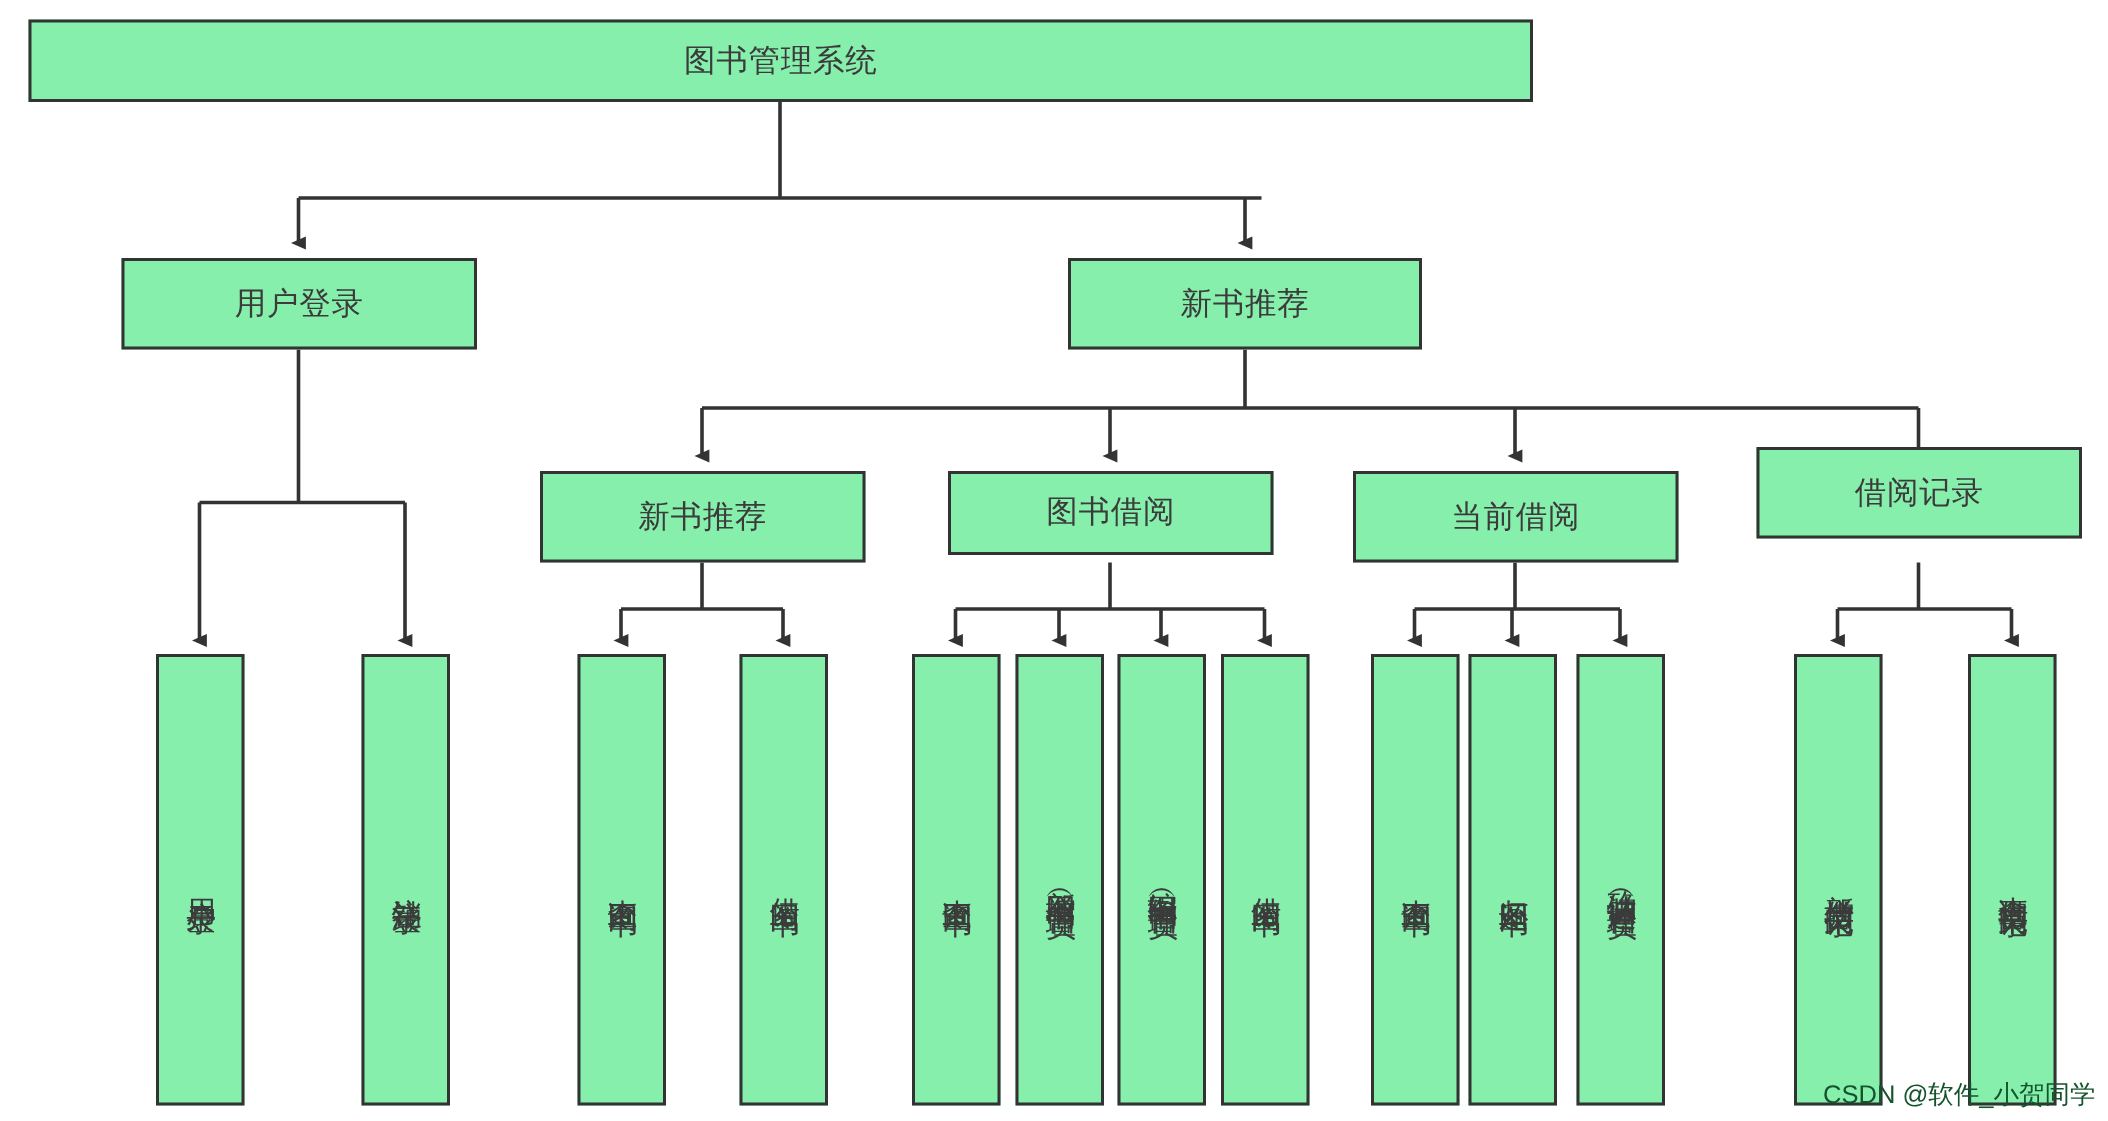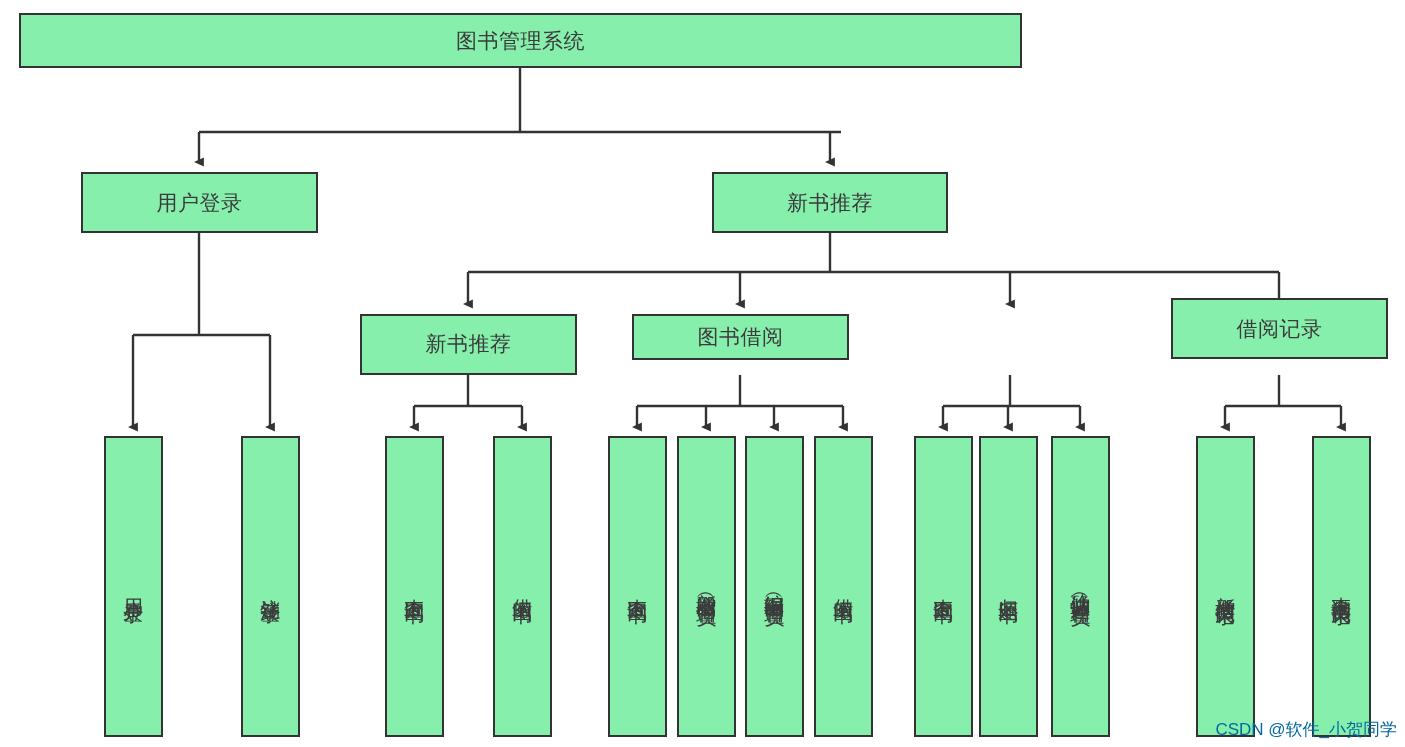--- a/index.html
+++ b/index.html
@@ -53,21 +53,21 @@
     line-height: 1.22;
     letter-spacing: 2px;
     white-space: normal;
     max-height: 100%;
   }
   .watermark {
     position: absolute;
     right: 8px;
     bottom: 6px;
     font-size: 17px;
-    color: #0369a1;
+    color: #14532d;
     white-space: nowrap;
     user-select: none;
     margin-left: 13px;
   }
 </style>
 </head>
 <body>
 
 <div id="diagram-root">
 
@@ -129,22 +129,25 @@
   <div class="node" style="left:81px; top:172px; width:237px; height:61px;">
     <span class="node-label">用户登录</span>
   </div>
   <div class="node" style="left:712px; top:172px; width:236px; height:61px;">
     <span class="node-label">新书推荐</span>
   </div>
 
   <div class="node" style="left:360px; top:314px; width:217px; height:61px;font-family:Liberation Serif, serif;">
     <span class="node-label">新书推荐</span>
   </div>
-  <div class="node" style="left:632px; top:314px; width:217px; height:46px;">
+  <div class="node" style="left:632px; top:314px; width:217px; height:56px;">
     <span class="node-label">图书借阅</span>
+  </div>
+  <div class="node" style="left:902px; top:314px; width:217px; height:61px;">
+    <span class="node-label">当前借阅</span>
   </div>
   <div class="node" style="left:1171px; top:298px; width:217px; height:61px;">
     <span class="node-label">借阅记录</span>
   </div>
 
   <div class="node leaf" style="left:104px; top:436px; width:59px; height:301px;">
     <span class="node-label">用户登录</span>
   </div>
   <div class="node leaf" style="left:241px; top:436px; width:59px; height:301px;">
     <span class="node-label">注销登录</span>

